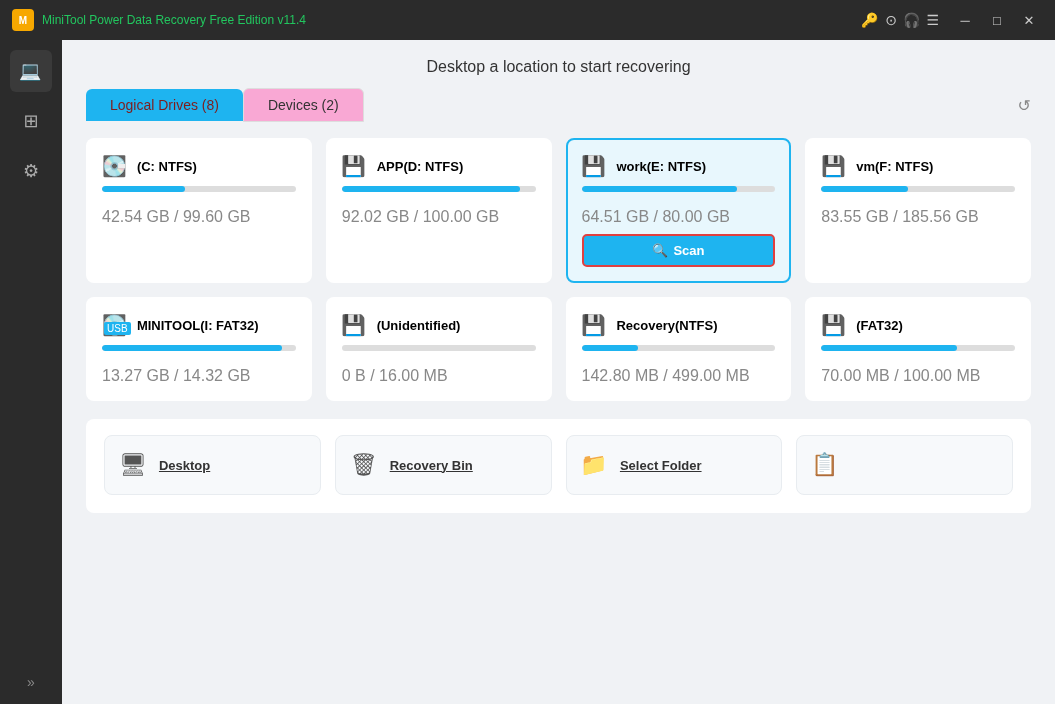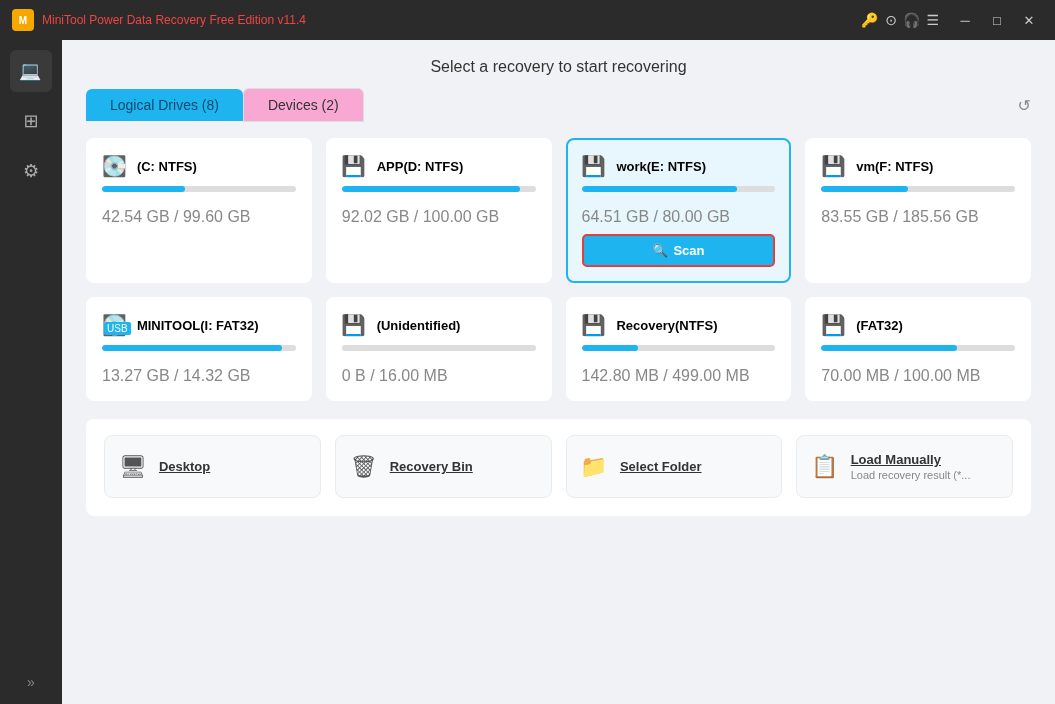--- a/index.html
+++ b/index.html
@@ -17,21 +17,21 @@
     }
     .title-bar .logo {
       width: 22px;
       height: 22px;
       margin-right: 8px;
       background: #f7a800;
       border-radius: 4px;
       display: flex; align-items: center; justify-content: center;
       font-size: 10px; font-weight: bold; color: #fff;
     }
-    .title-bar .title-text { flex: 1; font-size: 12px; color: #ef4444; }
+    .title-bar .title-text { flex: 1; font-size: 12px; color: #22c55e; }
     .title-bar .win-controls { display: flex; gap: 4px; }
     .win-controls span {
       width: 28px; height: 28px; display: flex; align-items: center; justify-content: center;
       color: #ccc; font-size: 13px; cursor: pointer; border-radius: 3px;
     }
     .title-icons { display: flex; gap: 6px; margin-right: 12px; }
     .title-icons span { color: #ccc; font-size: 14px; cursor: pointer; }
 
     .app-body {
       display: flex;
@@ -90,21 +90,21 @@
     .tab-btn {
       padding: 8px 24px;
       border-radius: 6px 6px 0 0;
       font-size: 14px;
       cursor: pointer;
       border: none;
       font-weight: 500;
     }
     .tab-btn.active {
       background: #1eb4f0;
-      color: #0c4a6e;
+      color: #7f1d1d;
     }
     .tab-btn.inactive {
       background: #f9a8d4;
       color: #333;
       border: 1px solid #ddd;
     }
     .refresh-btn {
       margin-left: auto;
       background: none;
       border: none;
@@ -253,21 +253,21 @@
     <div class="sidebar-icon">
       <span>⚙</span>
     </div>
     <div class="sidebar-bottom">
       <span>»</span>
     </div>
   </div>
 
   <div class="main-content">
 
-    <div class="page-title">Select a recovery to start recovering</div>
+    <div class="page-title">Desktop a location to start recovering</div>
 
     <div class="tabs-bar">
       <button class="tab-btn active">Logical Drives (8)</button>
       <button class="tab-btn inactive">Devices (2)</button>
       <button class="refresh-btn">↺</button>
     </div>
 
     <div class="drives-grid" id="drives-grid">
     <div class="drive-card">
     <div class="drive-card-top">
@@ -385,22 +385,18 @@
   </div>
           <div class="recover-card">
     <span class="recover-card-icon">📁</span>
     <div>
       <div class="recover-card-text">Select Folder</div>
 
     </div>
   </div>
           <div class="recover-card">
     <span class="recover-card-icon">📋</span>
-    <div>
-      <div class="recover-card-text">Load Manually</div>
-      <div class="recover-card-sub">Load recovery result (*...</div>
-    </div>
   </div>
         </div>
     </div>
 
   </div>
 </div>
 
 </body></html>

